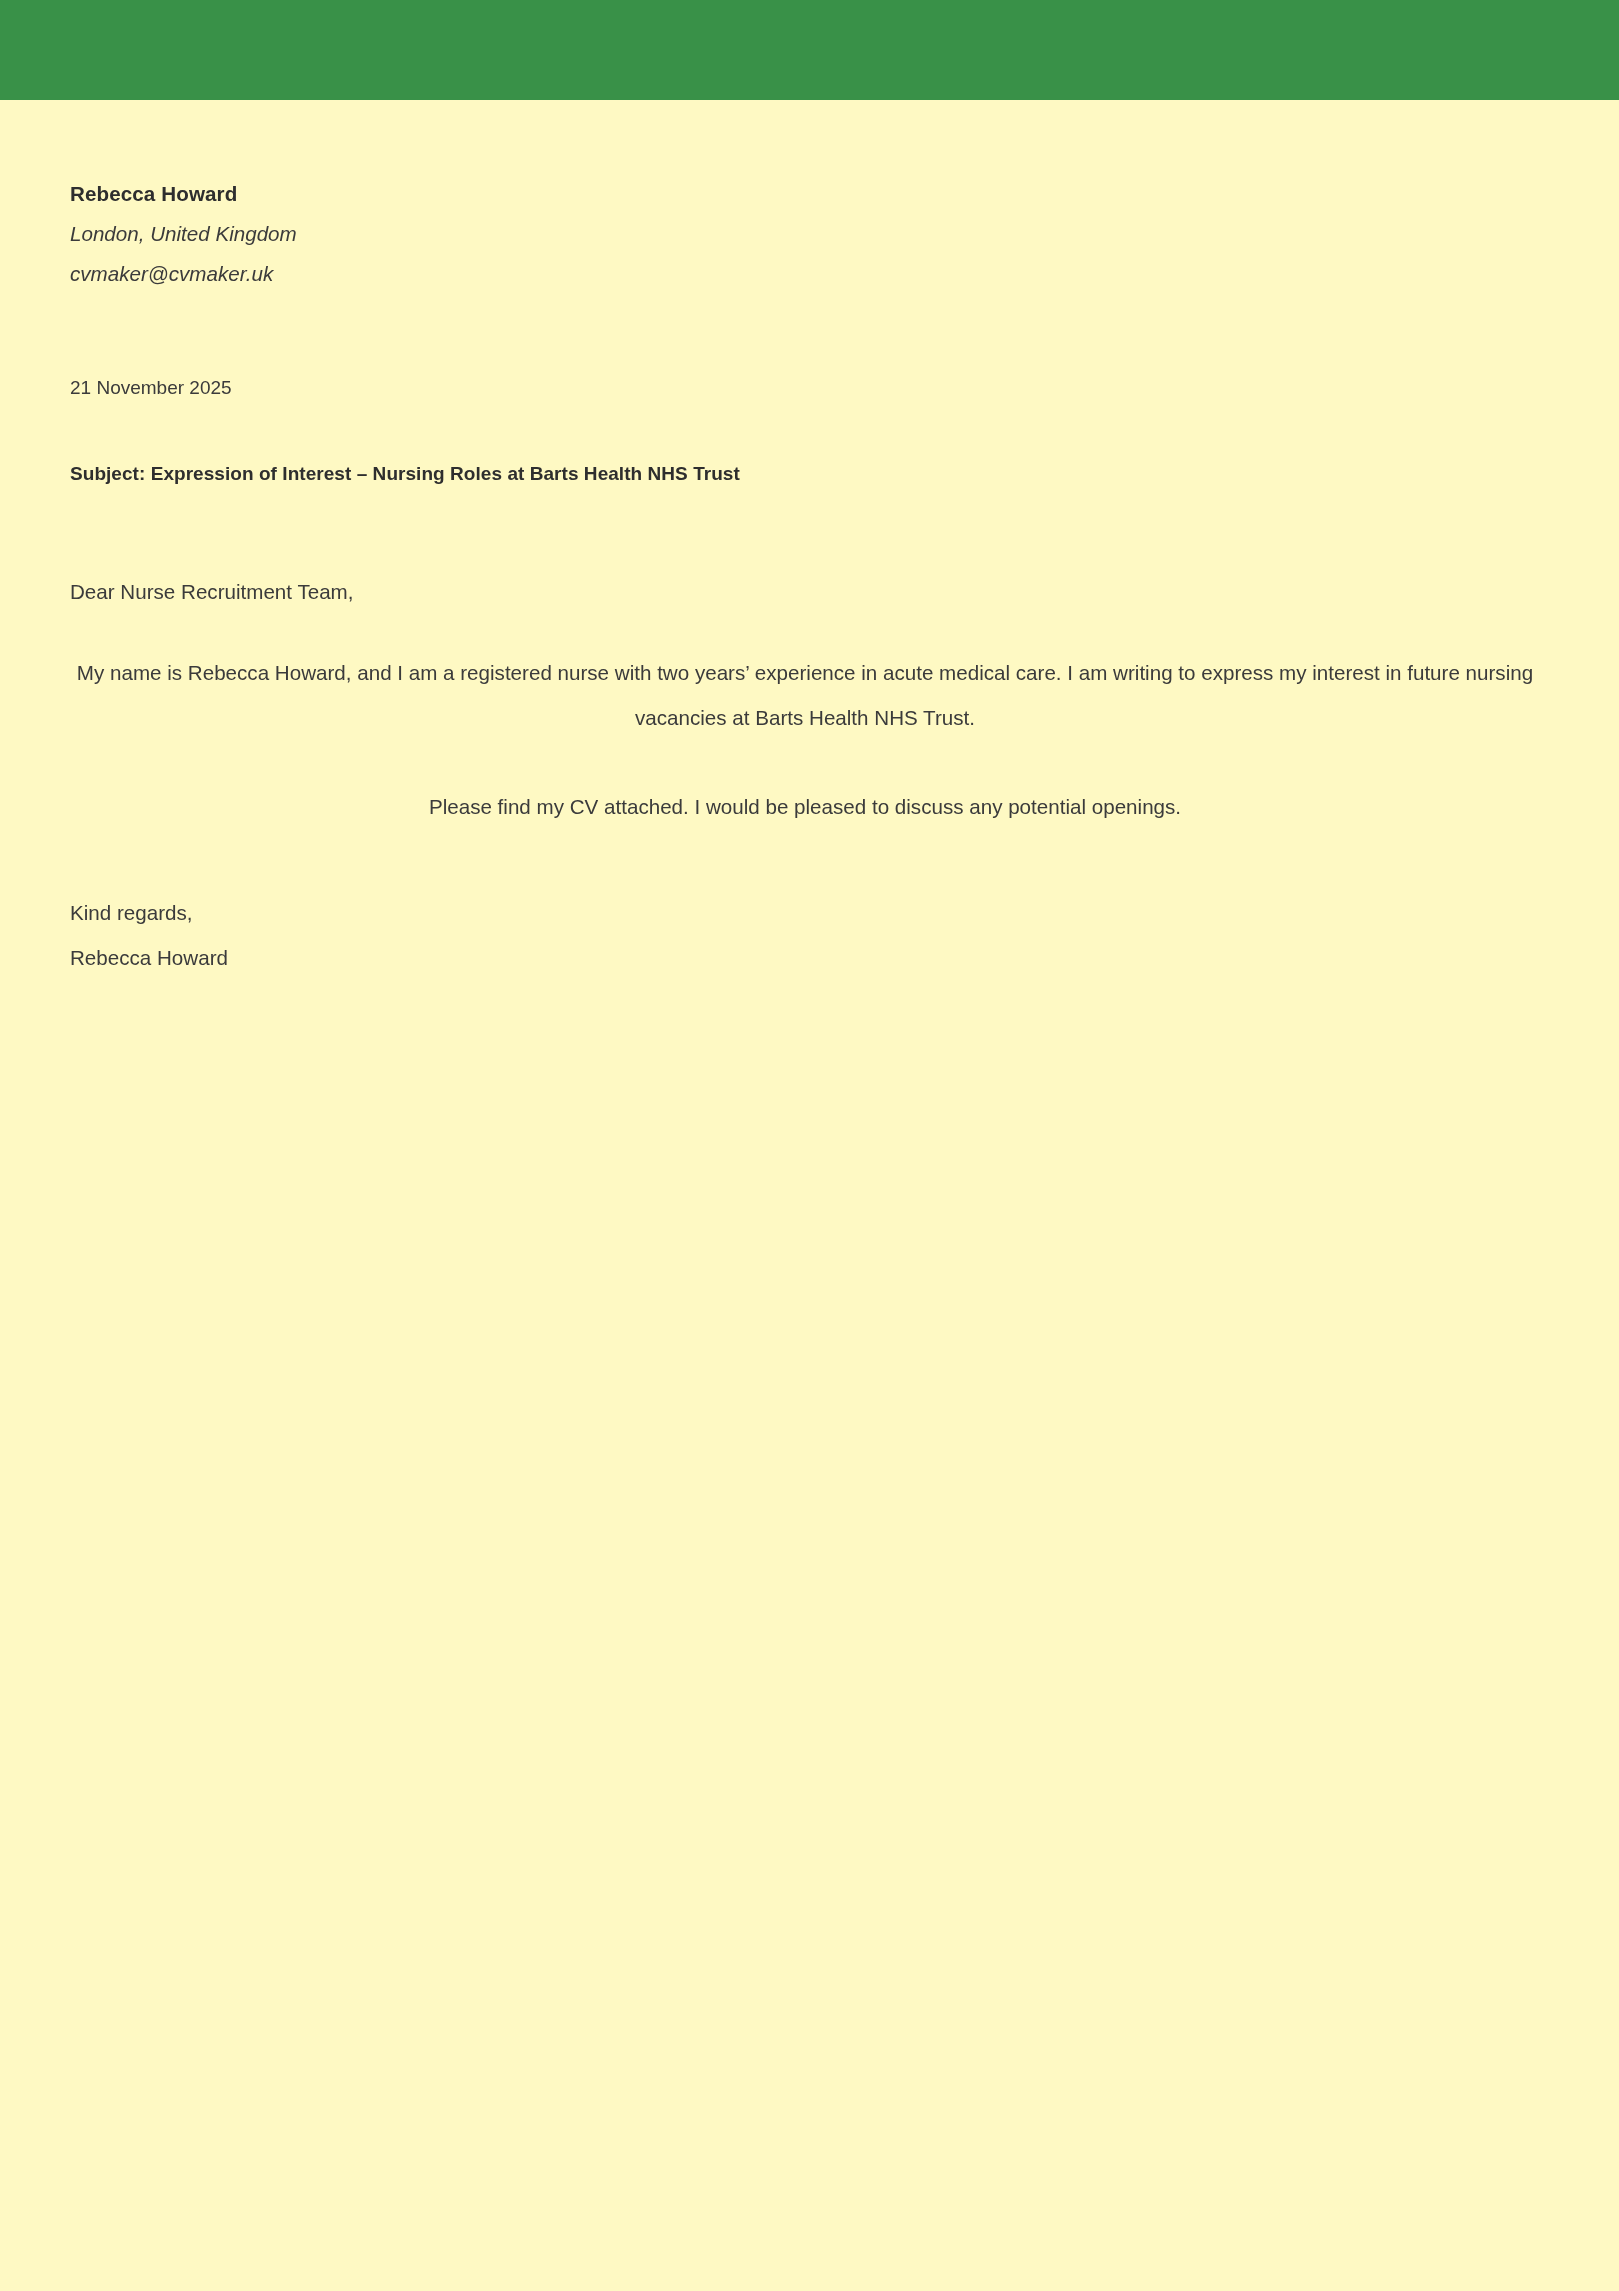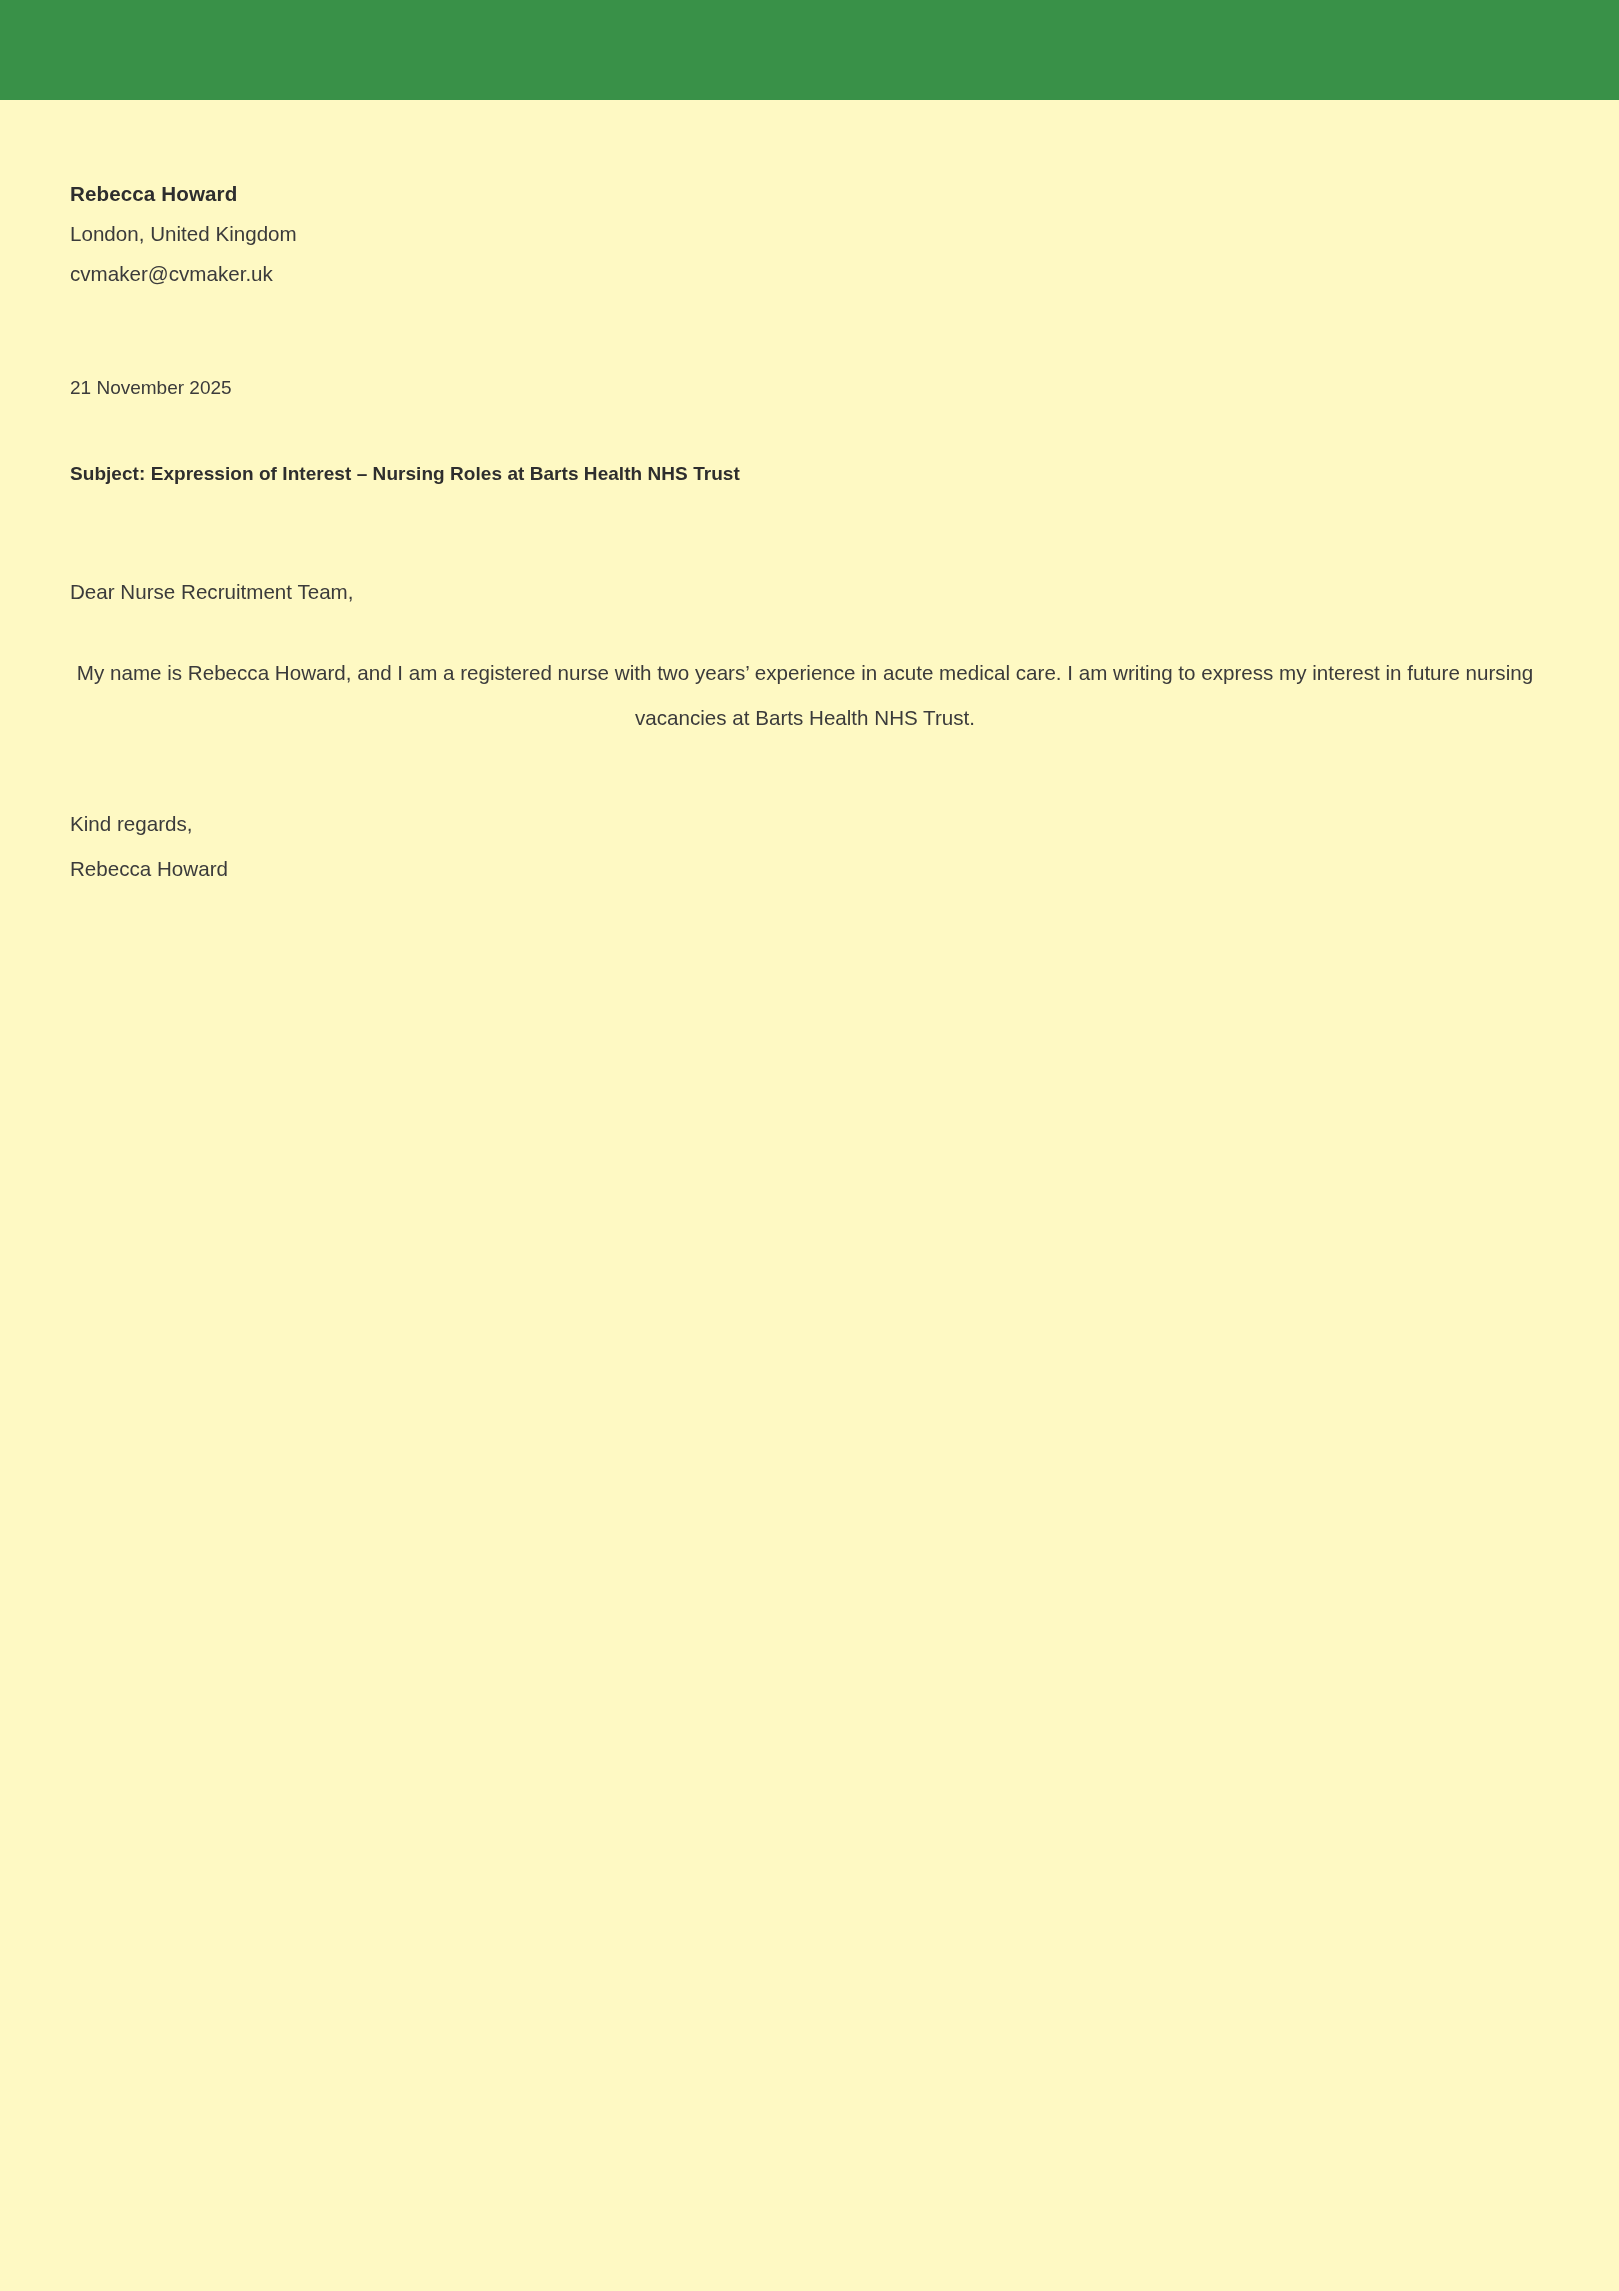--- a/index.html
+++ b/index.html
@@ -48,20 +48,21 @@
     font-weight: bold;
     color: #2e2e2e;
     line-height: 40px;
     letter-spacing: 0.1px;
   }
   .sender-line {
     font-size: 20.6px;
     font-weight: normal;
     color: #3b3b3b;
     line-height: 40px;
+    font-style: italic;
   }
 
   
   .letter-date {
     margin-top: 79px;
     font-size: 19px;
     color: #3b3b3b;
     line-height: 29px;
   }
 
@@ -122,20 +123,21 @@
     </div>
 
     <div class="letter-date">21 November 2025</div>
 
     <div class="letter-subject">Subject: Expression of Interest – Nursing Roles at Barts Health NHS Trust</div>
 
     <div class="letter-salutation">Dear Nurse Recruitment Team,</div>
 
     <div class="letter-body">
       <p class="letter-paragraph">My name is Rebecca Howard, and I am a registered nurse with two years’ experience in acute medical care. I am writing to express my interest in future nursing vacancies at Barts Health NHS Trust.</p>
+      <p class="letter-paragraph">Please find my CV attached. I would be pleased to discuss any potential openings.</p>
     </div>
 
     <div class="letter-closing">
       <div class="closing-line">Kind regards,</div>
       <div class="closing-line">Rebecca Howard</div>
     </div>
 
   </div>
 </div>
 

